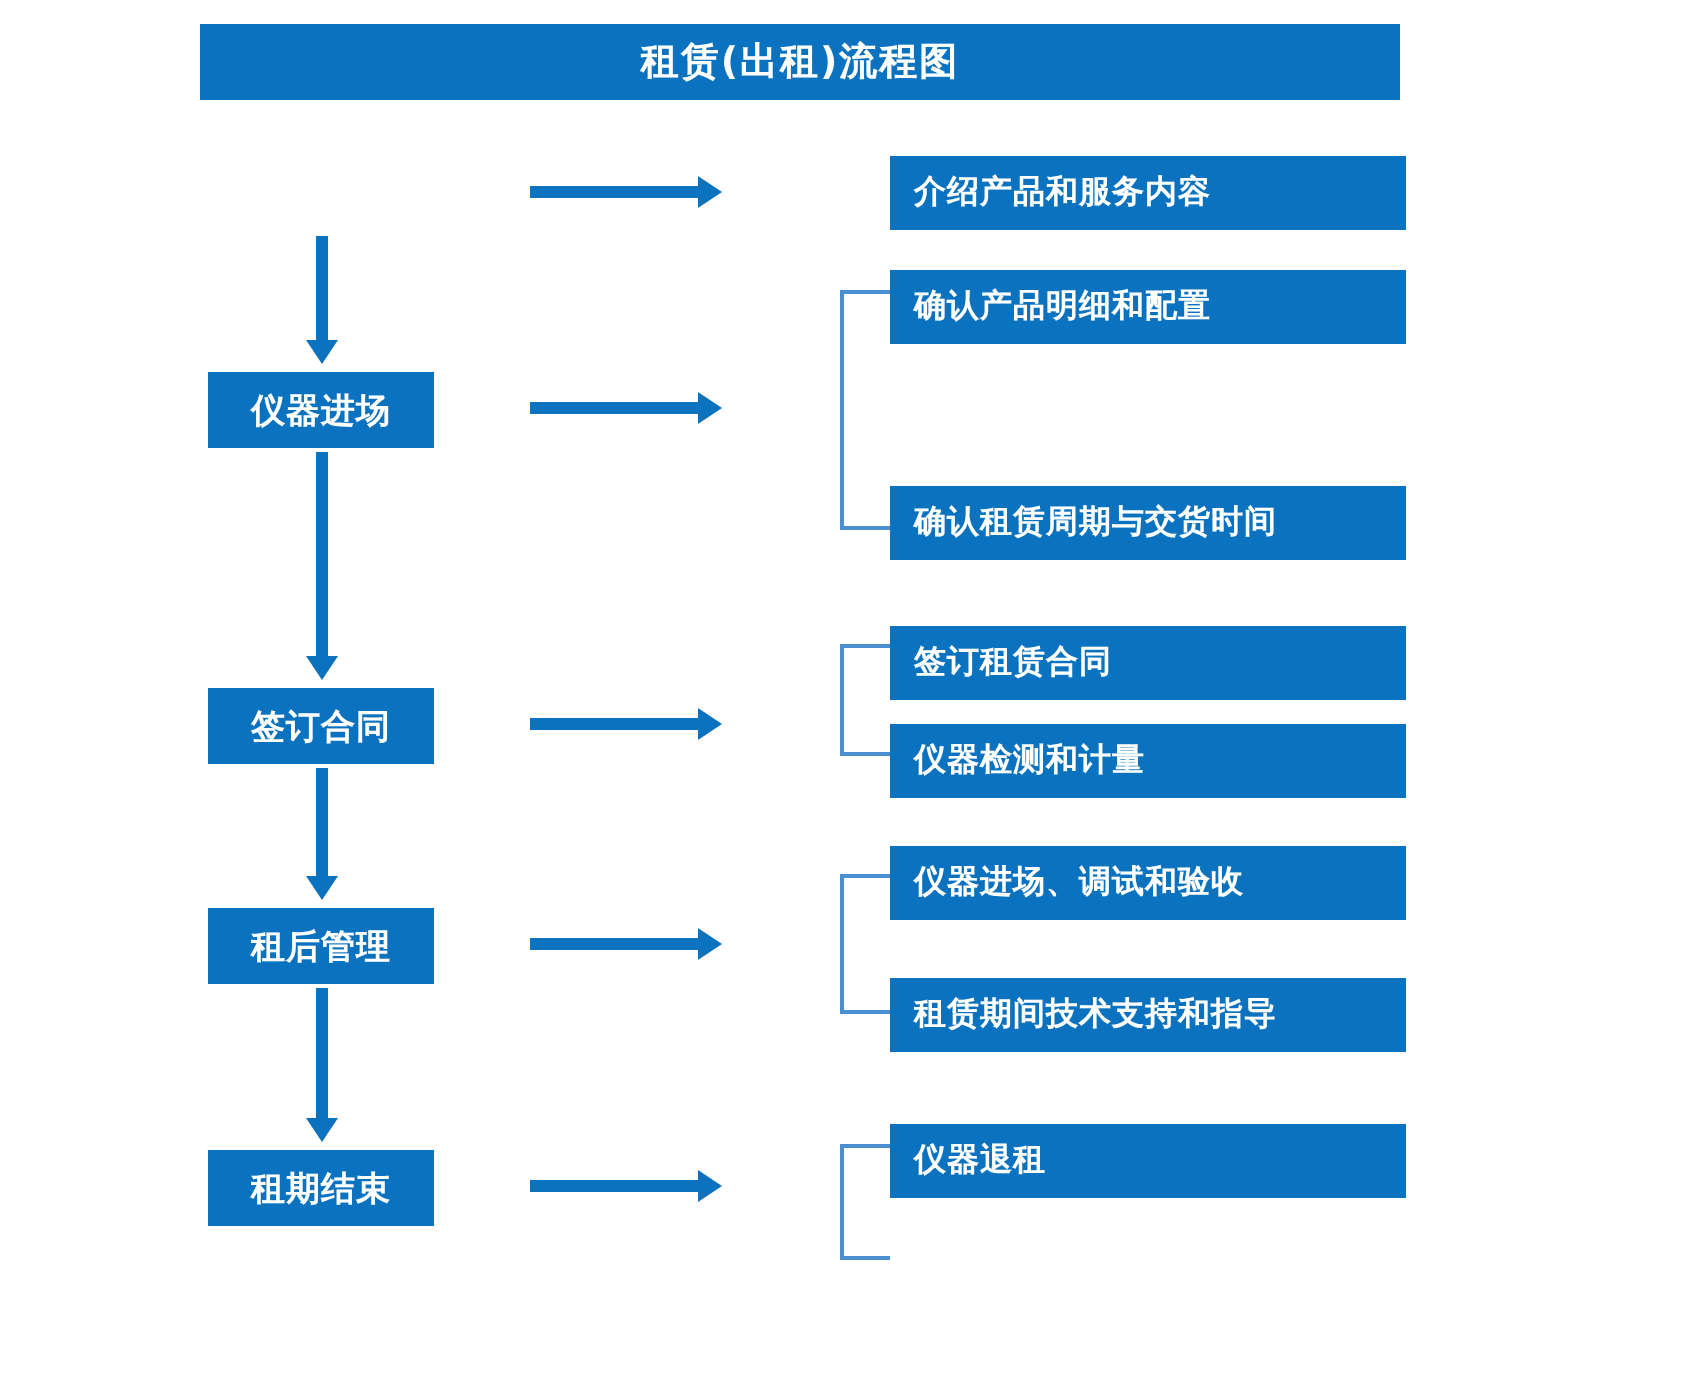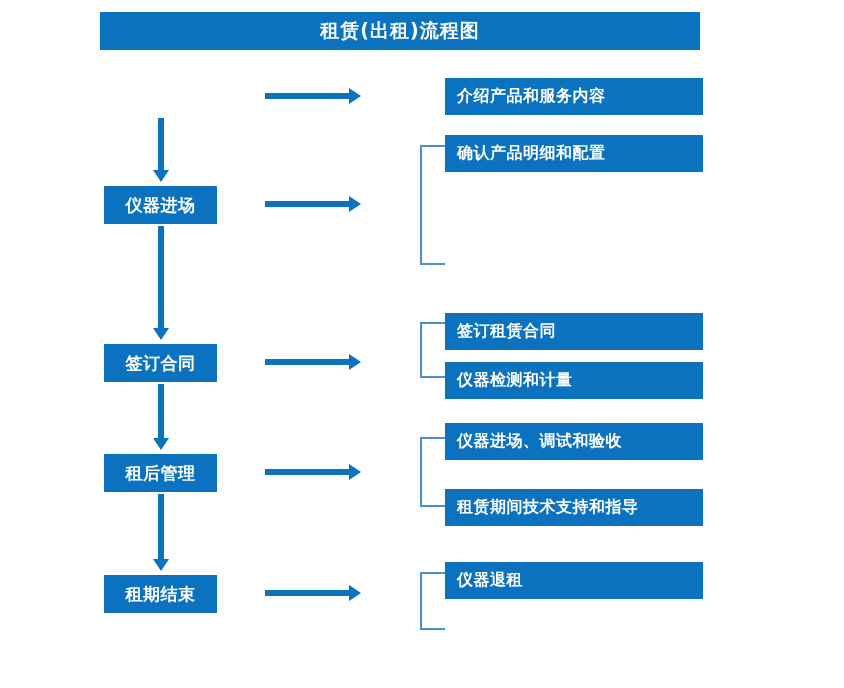--- a/index.html
+++ b/index.html
@@ -201,20 +201,23 @@
   <div class="bracket" style="top:322px; height:56px"></div>
   <div class="bracket" style="top:437px; height:70px"></div>
   <div class="bracket" style="top:572px; height:58px"></div>
 
   <div class="detail-box" style="top:78px">
     <span class="detail-text">介绍产品和服务内容</span>
   </div>
   <div class="detail-box" style="top:135px">
     <span class="detail-text">确认产品明细和配置</span>
   </div>
+  <div class="detail-box" style="top:243px">
+    <span class="detail-text">确认租赁周期与交货时间</span>
+  </div>
   <div class="detail-box" style="top:313px">
     <span class="detail-text">签订租赁合同</span>
   </div>
   <div class="detail-box" style="top:362px">
     <span class="detail-text">仪器检测和计量</span>
   </div>
   <div class="detail-box" style="top:423px">
     <span class="detail-text">仪器进场、调试和验收</span>
   </div>
   <div class="detail-box" style="top:489px">

